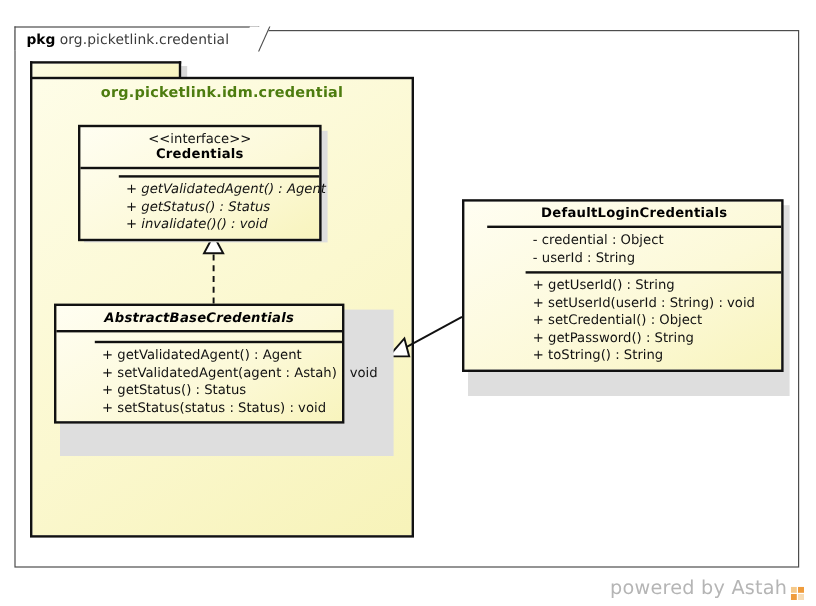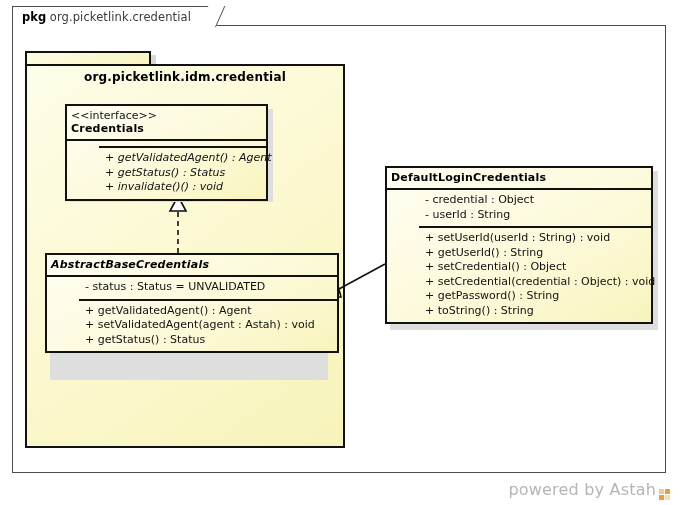--- a/index.html
+++ b/index.html
@@ -28,21 +28,21 @@
     top: 25px;
     width: 654px;
     height: 448px;
     border: 1px solid #4d4d4d;
     background: #ffffff;
     box-sizing: border-box;
   }
   .outer-tab {
     position: absolute;
     left: 12px;
-    top: 6px;
+    top: 22px;
     height: 20px;
     box-sizing: border-box;
     background: #ffffff;
     border: 1px solid #4d4d4d;
     border-bottom: none;
     padding: 2px 24px 0 9px;
     font-size: 11.5px;
     line-height: 17px;
     color: #222222;
     white-space: nowrap;
@@ -107,37 +107,38 @@
     z-index: -1;
   }
   .inner-pkg-title {
     position: absolute;
     left: 25px;
     top: 70px;
     width: 320px;
     text-align: center;
     font-size: 12px;
     font-weight: bold;
-    color: #000000;
+    color: #4d7c0f;
     letter-spacing: 0.2px;
   }
 
   
   .uml-class {
     position: absolute;
     box-sizing: border-box;
     border: 2px solid #111111;
     background: linear-gradient(150deg,#fffef2 0%, #fcf9d8 60%, #f8f4bd 100%);
   }
   .uml-shadow {
     position: absolute;
     background: #dedede;
     z-index: 0;
   }
   .uml-header {
+    text-align: center;
     padding: 3px 4px 4px 4px;
     border-bottom: 2px solid #111111;
     line-height: 13px;
   }
   .stereotype {
     display: block;
     font-size: 11px;
     font-weight: normal;
     font-style: normal;
     color: #141414;
@@ -179,29 +180,30 @@
     left: 65px;
     top: 104px;
     width: 203px;
   }
   #shadow-credentials {
     left: 70px; top: 109px; width: 203px; height: 93px;
   }
   #box-abstract {
     left: 45px;
     top: 253px;
-    width: 294px;
+    width: 242px;
   }
   #shadow-abstract {
     left: 50px; top: 258px; width: 278px; height: 122px;
   }
   #box-default {
     left: 385px;
     top: 166px;
     width: 268px;
+    padding-left: 19px;
   }
   #shadow-default {
     left: 390px; top: 171px; width: 268px; height: 159px;
   }
 
   
   #connectors {
     position: absolute;
     left: 0; top: 0;
     width: 680px;
@@ -273,43 +275,42 @@
       <div class="member italic">+ invalidate()() : void</div>
     </div>
   </div>
 
   <div class="uml-shadow" id="shadow-abstract"></div>
   <div class="uml-class" id="box-abstract">
     <div class="uml-header">
       <span class="cls-name abstract">AbstractBaseCredentials</span>
     </div>
     <div class="compartment">
-      <div class="member">- status : Status = UNVALIDATED</div>
     </div>
     <div class="compartment">
       <div class="member">+ getValidatedAgent() : Agent</div>
       <div class="member">+ setValidatedAgent(agent : Astah) : void</div>
       <div class="member">+ getStatus() : Status</div>
+      <div class="member">+ setStatus(status : Status) : void</div>
     </div>
   </div>
 
   <div class="uml-shadow" id="shadow-default"></div>
   <div class="uml-class" id="box-default">
     <div class="uml-header">
       <span class="cls-name">DefaultLoginCredentials</span>
     </div>
     <div class="compartment">
       <div class="member">- credential : Object</div>
       <div class="member">- userId : String</div>
     </div>
     <div class="compartment">
+      <div class="member">+ getUserId() : String</div>
       <div class="member">+ setUserId(userId : String) : void</div>
-      <div class="member">+ getUserId() : String</div>
       <div class="member">+ setCredential() : Object</div>
-      <div class="member">+ setCredential(credential : Object) : void</div>
       <div class="member">+ getPassword() : String</div>
       <div class="member">+ toString() : String</div>
     </div>
   </div>
 
   <div class="watermark">
     <span>powered by Astah</span>
     <span class="astah-logo">
       <svg width="11" height="11" viewBox="0 0 11 11" xmlns="http://www.w3.org/2000/svg">
         <rect x="0" y="0" width="5" height="5" fill="#f5c98a"></rect>

